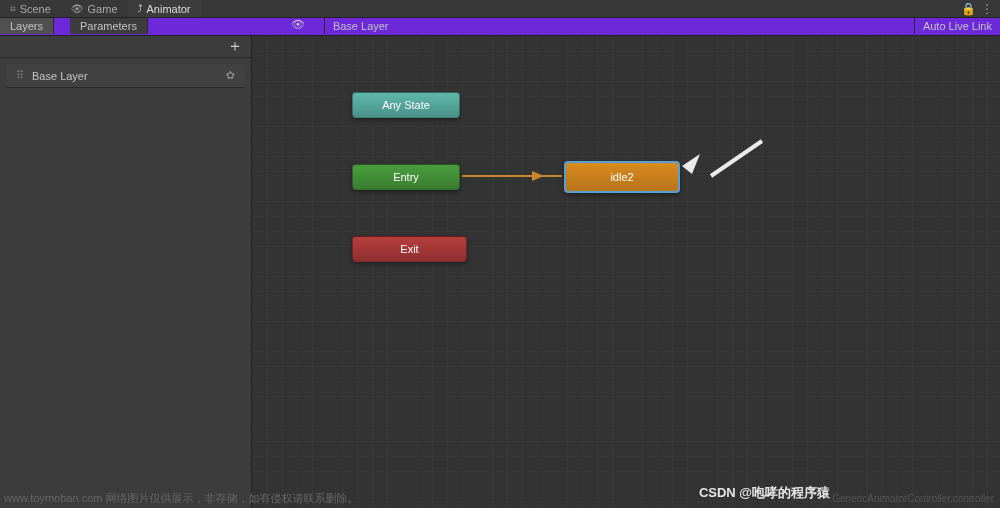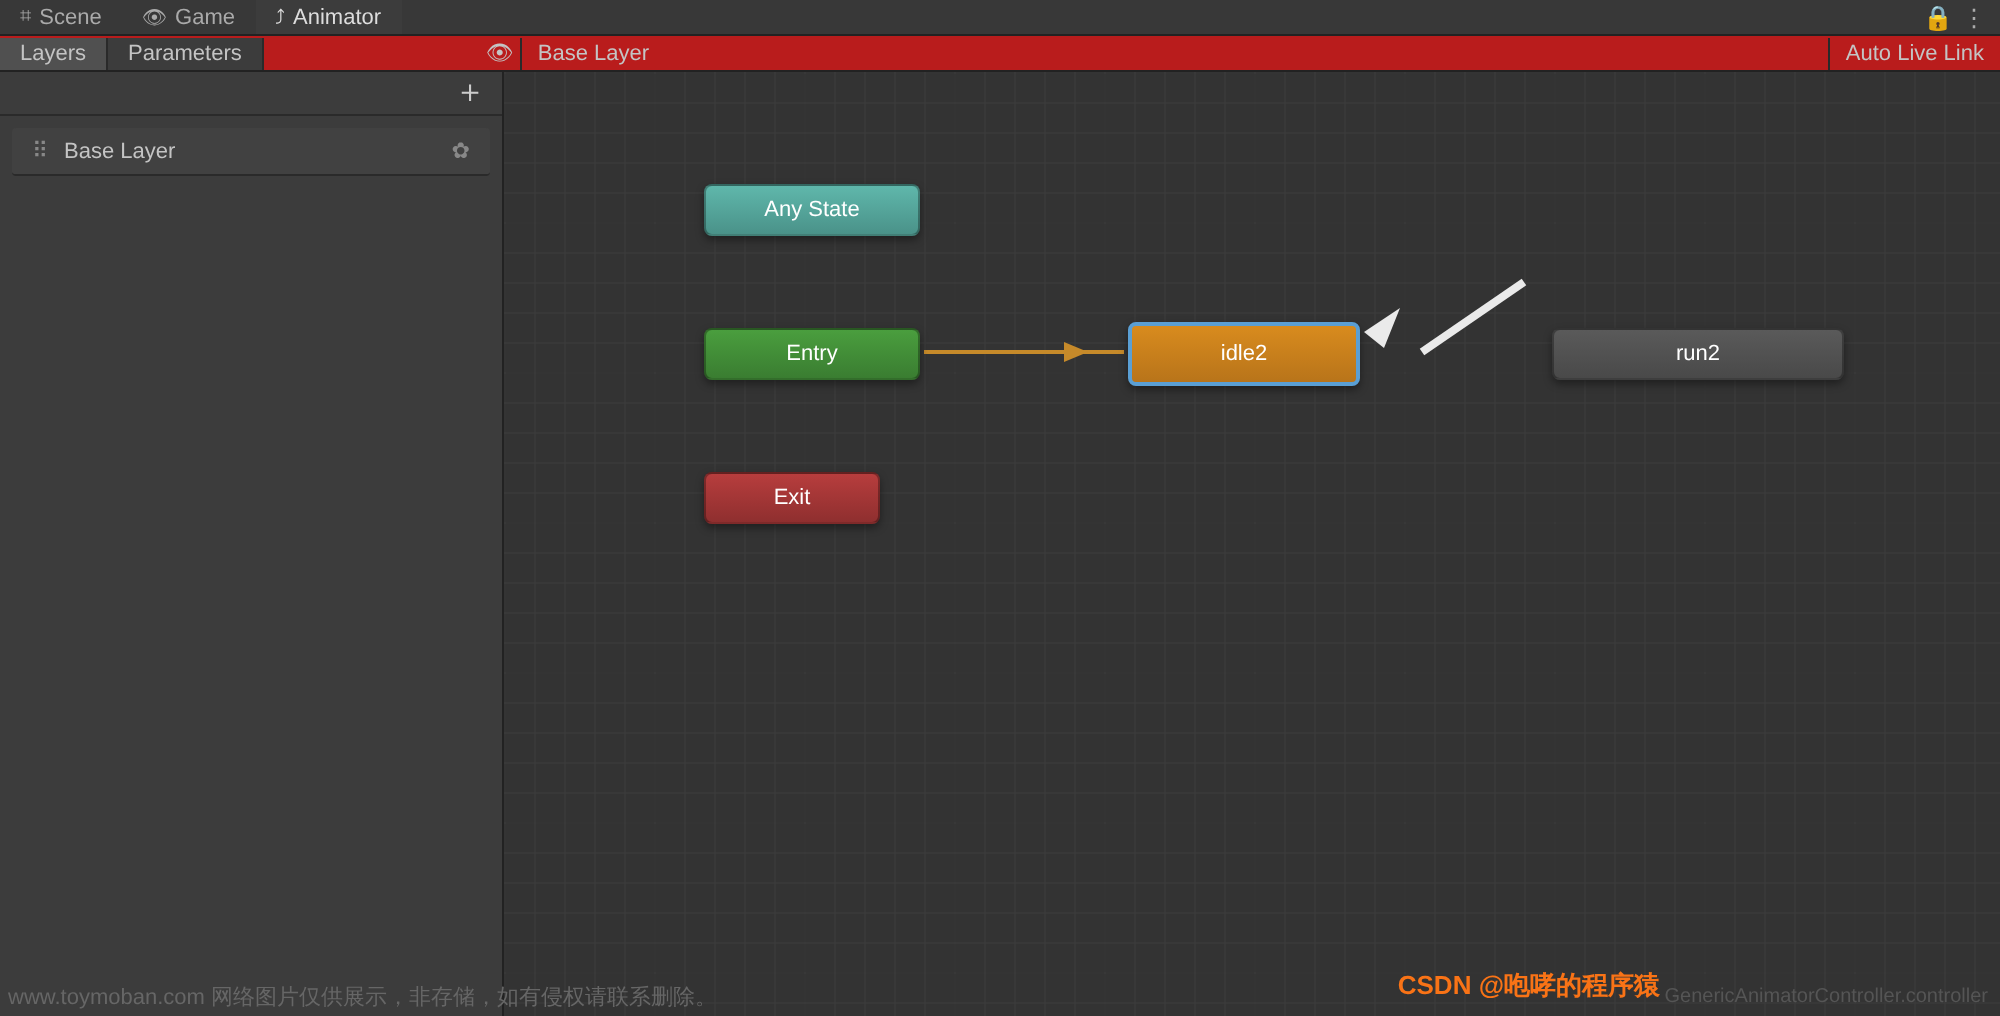--- a/index.html
+++ b/index.html
@@ -5,21 +5,21 @@
     * { margin: 0; padding: 0; box-sizing: border-box; font-family: Arial, sans-serif; }
     body { width: 1000px; height: 508px; background: #383838; color: #c4c4c4; font-size: 11px; overflow: hidden; position: relative; }
     
     .tab-bar { height: 18px; background: #383838; display: flex; align-items: stretch; border-bottom: 1px solid #222; }
     .tab { padding: 2px 10px; display: flex; align-items: center; gap: 4px; cursor: pointer; background: #383838; color: #aaa; }
     .tab.active { background: #3c3c3c; color: #ddd; }
     .tab-icon { font-size: 10px; }
     .tab-right { margin-left: auto; display: flex; align-items: center; gap: 4px; padding-right: 6px; }
     .icon-btn { width: 14px; height: 14px; display: flex; align-items: center; justify-content: center; color: #aaa; font-size: 12px; }
     
-    .toolbar { height: 18px; background: #b91c1c; display: flex; align-items: center; border-bottom: 1px solid #222; }
+    .toolbar { height: 18px; background: #6d28d9; display: flex; align-items: flex-start; border-bottom: 1px solid #222; gap: 16px; }
     .toolbar-tab { padding: 2px 10px; display: flex; align-items: center; background: #3c3c3c; border-right: 1px solid #2a2a2a; cursor: pointer; }
     .toolbar-tab.active { background: #505050; }
     .toolbar-eye { margin-left: auto; width: 20px; display: flex; align-items: center; justify-content: center; }
     .breadcrumb { padding: 2px 8px; display: flex; align-items: center; border-left: 1px solid #2a2a2a; flex: 1; }
     .auto-link { padding: 2px 8px; display: flex; align-items: center; border-left: 1px solid #2a2a2a; cursor: pointer; }
     
     .main { display: flex; height: calc(100% - 36px); }
     
     .sidebar { width: 252px; background: #3c3c3c; border-right: 1px solid #222; display: flex; flex-direction: column; }
     .sidebar-header { height: 22px; display: flex; align-items: center; justify-content: flex-end; padding-right: 8px; border-bottom: 1px solid #2a2a2a; }
@@ -32,29 +32,29 @@
       linear-gradient(rgba(60,60,60,0.6) 1px, transparent 1px),
       linear-gradient(90deg, rgba(60,60,60,0.6) 1px, transparent 1px),
       linear-gradient(rgba(30,30,30,0.5) 1px, transparent 1px),
       linear-gradient(90deg, rgba(30,30,30,0.5) 1px, transparent 1px);
       background-size: 15px 15px, 15px 15px, 75px 75px, 75px 75px;
     }
     
     .node { position: absolute; height: 26px; border-radius: 4px; display: flex; align-items: center; justify-content: center; color: #fff; font-size: 11px; box-shadow: 0 2px 4px rgba(0,0,0,0.4); border: 1px solid rgba(0,0,0,0.3); cursor: move; }
     .node-anystate { background: linear-gradient(#5fb7ab, #4a9289); width: 108px; }
     .node-entry { background: linear-gradient(#4a9e3e, #3a7d31); width: 108px; }
-    .node-exit { background: linear-gradient(#b73d3d, #8f2f2f); width: 88px; text-align: center; }
+    .node-exit { background: linear-gradient(#b73d3d, #8f2f2f); width: 115px; text-align: center; }
     .node-default { background: linear-gradient(#d88b1e, #b8741a); width: 116px; height: 32px; border: 2px solid #5a9fd4; }
     .node-state { background: linear-gradient(#5a5a5a, #494949); width: 146px; }
     
     .trans-line { position: absolute; }
     
     .footer-file { position: absolute; bottom: 4px; right: 6px; color: #555; font-size: 10px; }
     .watermark1 { position: absolute; bottom: 2px; left: 4px; color: #666; font-size: 11px; }
-    .watermark2 { position: absolute; bottom: 6px; right: 170px; color: #f97316; font-size: 13px; font-weight: bold; text-align: right; }
+    .watermark2 { position: absolute; bottom: 6px; right: 170px; color: #e5e5e5; font-size: 13px; font-weight: bold; text-align: right; }
   </style>
 </head>
 <body>
 
 <div class="tab-bar">
   <div class="tab">
       <span class="tab-icon">⌗</span>
       <span>Scene</span>
     </div>
   <div class="tab">
@@ -97,20 +97,19 @@
       <line x1="210" y1="140" x2="310" y2="140" stroke="#c68a2a" stroke-width="2"></line>
       <polygon points="280,135 292,140 280,145" fill="#c68a2a"></polygon>
       <line x1="459" y1="140" x2="510" y2="105" stroke="#eaeaea" stroke-width="4"></line>
       <polygon points="430,130 448,118 440,138" fill="#eaeaea"></polygon>
     </svg>
 
     <div class="node node-entry" style="left:100px;top:128px">Entry</div>
     <div class="node node-anystate" style="left:100px;top:56px">Any State</div>
     <div class="node node-exit" style="left:100px;top:200px">Exit</div>
     <div class="node node-default" style="left:312px;top:125px">idle2</div>
-    <div class="node node-state" style="left:524px;top:128px">run2</div>
 
     <div class="footer-file">GenericAnimatorController.controller</div>
   </div>
 </div>
 
 <div class="watermark1">www.toymoban.com 网络图片仅供展示，非存储，如有侵权请联系删除。</div>
 <div class="watermark2">CSDN @咆哮的程序猿</div>
 
 </body></html>

